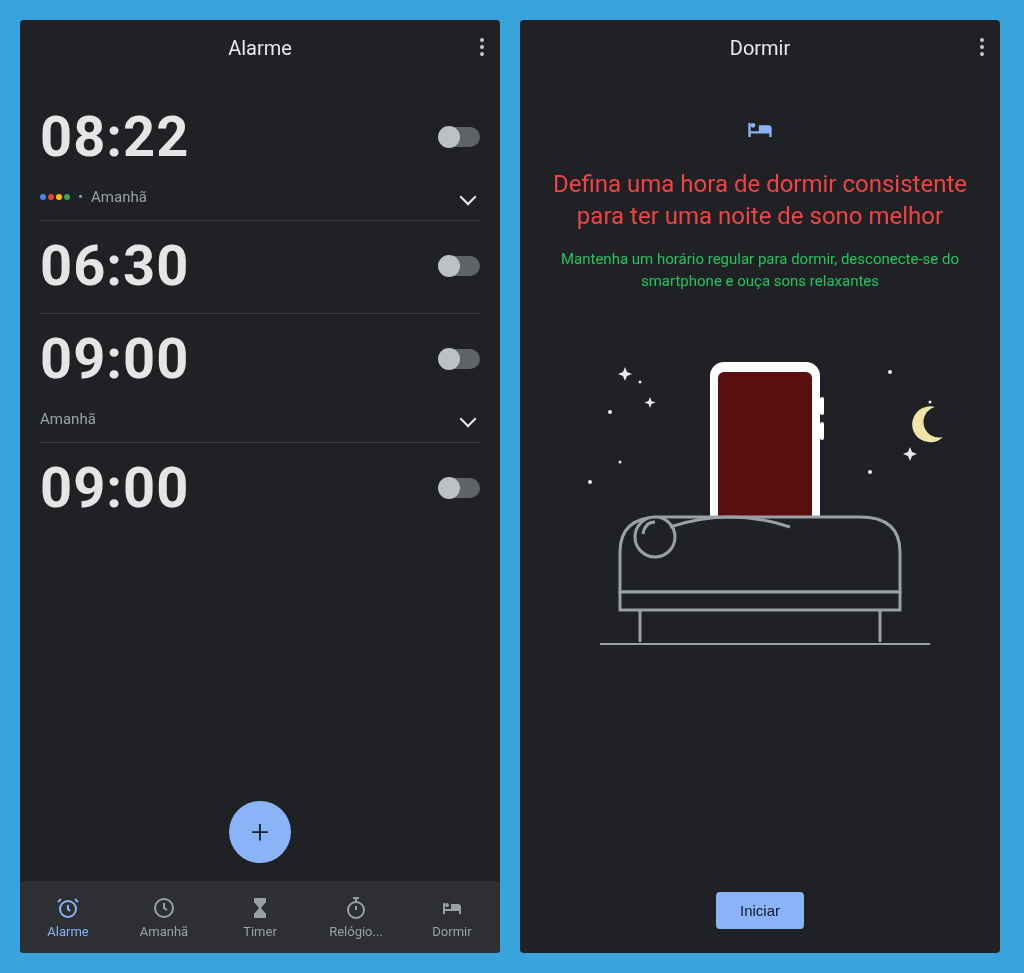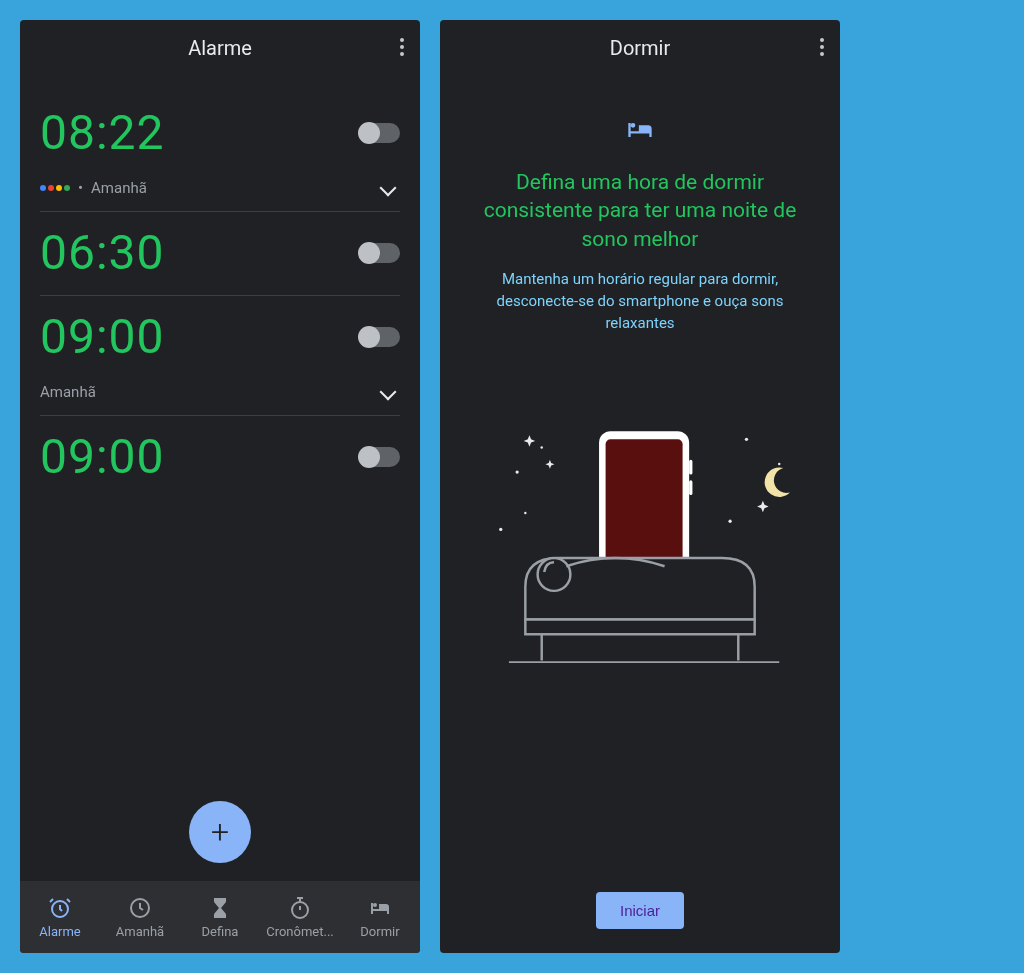--- a/index.html
+++ b/index.html
@@ -7,21 +7,21 @@
     background: #39a3dc;
     font-family: 'Roboto', -apple-system, BlinkMacSystemFont, sans-serif;
     display: flex;
     gap: 20px;
     padding: 20px;
     width: 1024px;
     height: 973px;
   }
   .phone {
     background: #1f2125;
-    width: 400px;
+    width: 480px;
     height: 933px;
     border-radius: 4px;
     display: flex;
     flex-direction: column;
     position: relative;
     overflow: hidden;
   }
   .header {
     display: flex;
     align-items: center;
@@ -45,23 +45,23 @@
     cursor: pointer;
   }
   .more-icon span {
     width: 4px; height: 4px; background: #c4c7cc; border-radius: 50%;
   }
   .alarm-list { flex: 1; padding: 12px 20px 0; overflow-y: auto; }
   .alarm-item { border-bottom: 1px solid #3c4043; padding: 12px 0 14px; }
   .alarm-item:last-child { border-bottom: none; }
   .alarm-top { display: flex; align-items: center; justify-content: space-between; }
   .alarm-time {
-    color: #22c55e;
-    font-size: 48px;
-    font-weight: 400;
+    color: #e5e5e5;
+    font-size: 56px;
+    font-weight: 700;
     letter-spacing: 1px;
   }
   .toggle {
     width: 40px; height: 20px; background: #5f6368; border-radius: 10px;
     position: relative; cursor: pointer;
   }
   .toggle::after {
     content: ""; position: absolute; width: 22px; height: 22px;
     background: #bdc1c6; border-radius: 50%; top: -1px; left: -2px;
   }
@@ -98,33 +98,33 @@
   .nav-icon { width: 24px; height: 24px; }
   
   .sleep-content {
     flex: 1; display: flex; flex-direction: column; align-items: center;
     padding: 40px 28px 20px; text-align: center;
   }
   .bed-icon-small {
     color: #8ab4f8; margin-bottom: 24px;
   }
   .sleep-title {
-    color: #22c55e; font-size: 21px; font-weight: 400; line-height: 1.35;
+    color: #ef4444; font-size: 24px; font-weight: 400; line-height: 1.35;
     margin-bottom: 16px;
     font-family: 'Google Sans', 'Roboto', sans-serif;
   }
   .sleep-subtitle {
-    color: #7dd3fc; font-size: 15px; line-height: 1.45;
+    color: #22c55e; font-size: 15px; line-height: 1.45;
   }
   .illustration {
     margin-top: 60px; width: 100%; height: 320px; position: relative;
   }
   .start-button {
     position: absolute; bottom: 24px; left: 50%; transform: translateX(-50%);
-    background: #8ab4f8; color: #4c1d95; border: none; padding: 10px 24px;
+    background: #8ab4f8; color: #0f172a; border: none; padding: 10px 24px;
     font-size: 15px; font-weight: 500; border-radius: 4px; cursor: pointer;
   }
 </style>
 </head>
 <body>
 
 <div class="phone">
   <div class="header">
     <div class="header-title">Alarme</div>
     <div class="more-icon">
@@ -202,30 +202,30 @@
       <svg class="nav-icon" viewBox="0 0 24 24" fill="none" stroke="currentColor" stroke-width="2">
         <circle cx="12" cy="12" r="9"></circle>
           <path d="M12 7v5l3 2"></path>
       </svg>
       <span>Amanhã</span>
     </div>
     <div class="nav-item">
       <svg class="nav-icon" viewBox="0 0 24 24" fill="currentColor">
         <path d="M6 2h12v4l-5 6 5 6v4H6v-4l5-6-5-6V2z"></path>
       </svg>
-      <span>Defina</span>
+      <span>Timer</span>
     </div>
     <div class="nav-item">
       <svg class="nav-icon" viewBox="0 0 24 24" fill="none" stroke="currentColor" stroke-width="2">
         <circle cx="12" cy="14" r="8"></circle>
           <path d="M12 10v4"></path>
           <path d="M9 2h6"></path>
           <path d="M12 2v4"></path>
       </svg>
-      <span>Cronômet...</span>
+      <span>Relógio...</span>
     </div>
     <div class="nav-item">
       <svg class="nav-icon" viewBox="0 0 24 24" fill="currentColor">
         <path d="M3 7v11h2v-3h14v3h2V11a3 3 0 00-3-3h-7v5H5V7H3zm4 4a2 2 0 100-4 2 2 0 000 4z"></path>
       </svg>
       <span>Dormir</span>
     </div>
   </div>
 </div>
 

